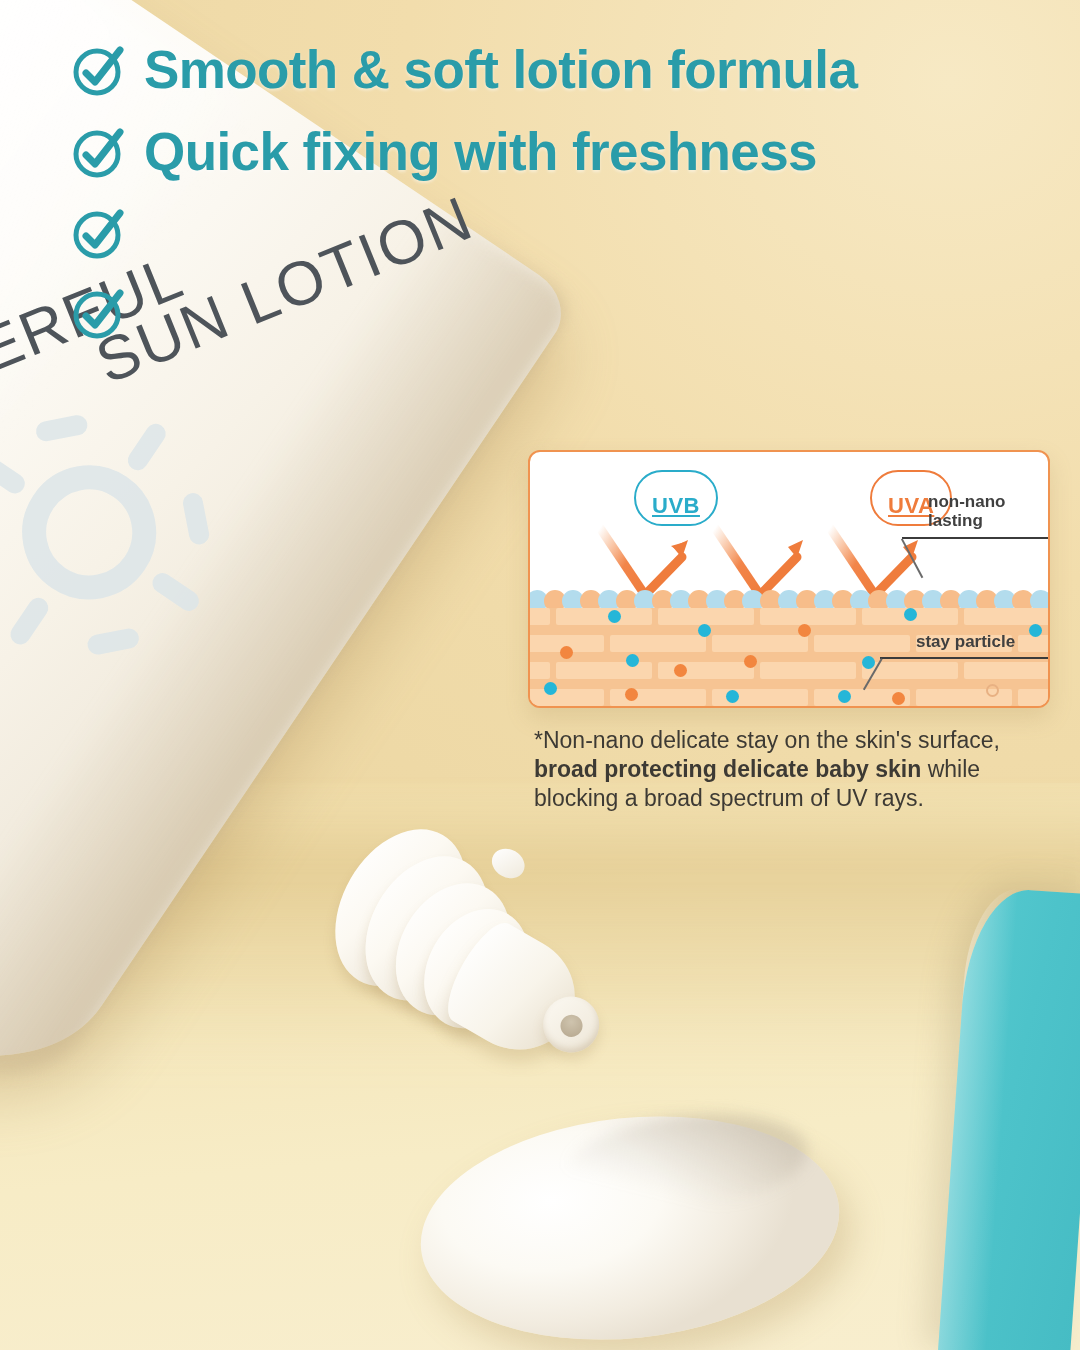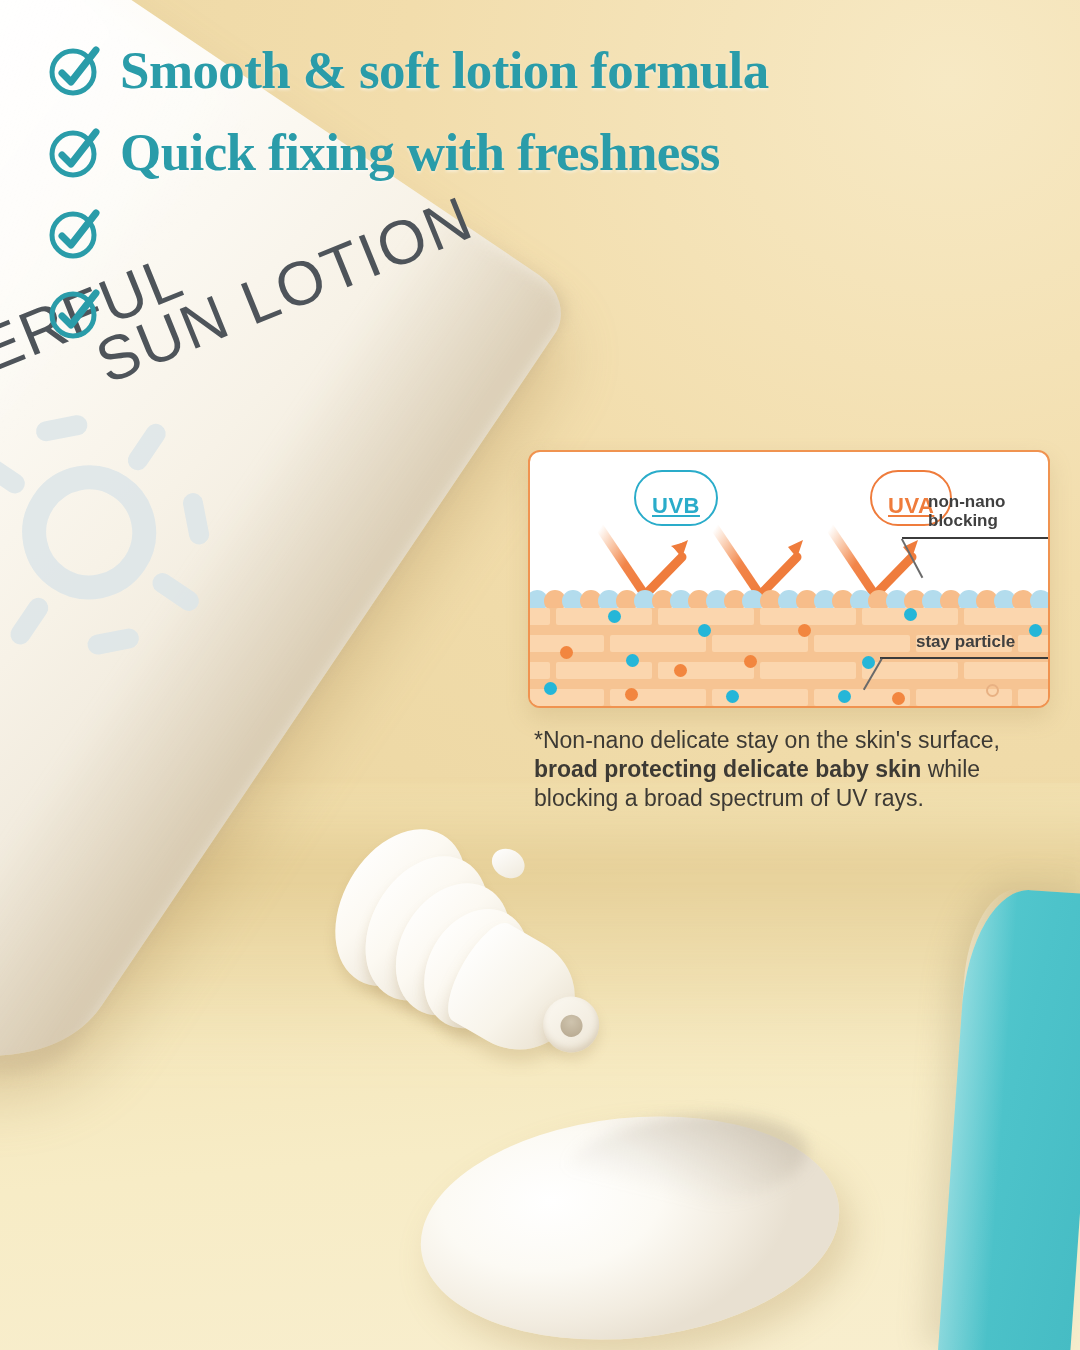--- a/index.html
+++ b/index.html
@@ -151,21 +151,21 @@
     box-shadow:-14px -8px 30px rgba(150,130,90,.22);
   }
   .teal-hi{
     position:absolute; left:0; top:0; width:36%; height:100%;
     background:linear-gradient(90deg, rgba(255,255,255,.34), rgba(255,255,255,0));
     border-radius:60px 0 0 0 / 120px 0 0 0;
   }
 
   
   .bullets{
-    position:absolute; left:48px; top:42px; width:990px;font-family:Liberation Serif, serif;
+    position:absolute; left:72px; top:42px; width:990px;
   }
   .bullet{
     display:flex; align-items:center; gap:18px;
     margin-bottom:26px;
     position:relative;
   }
   .check{
     flex:0 0 auto; width:54px; height:54px; position:relative;
   }
   .check svg{ display:block; width:54px; height:54px; }
@@ -454,21 +454,21 @@
       <div class="ndot cy" style="left:14px;  top:74px;"></div>
       <div class="ndot or" style="left:95px;  top:80px;"></div>
       <div class="ndot cy" style="left:196px; top:82px;"></div>
       <div class="ndot cy" style="left:308px; top:82px;"></div>
       <div class="ndot or" style="left:362px; top:84px;"></div>
       <div class="ndot ring" style="left:456px; top:76px;"></div>
     </div>
 
     <div class="lbl lbl-nonnano">
       <div>non-nano</div>
-      <div>blocking</div>
+      <div>lasting</div>
     </div>
     <div class="lbl-rule rule-nonnano"></div>
     <div class="leader" style="left:372px; top:86px; width:44px; transform:rotate(62deg);"></div>
 
     <div class="lbl lbl-nano">stay particle</div>
     <div class="lbl-rule rule-nano"></div>
     <div class="leader" style="left:352px; top:206px; width:36px; transform:rotate(120deg);"></div>
   </div>
 
   <div class="footnote">

